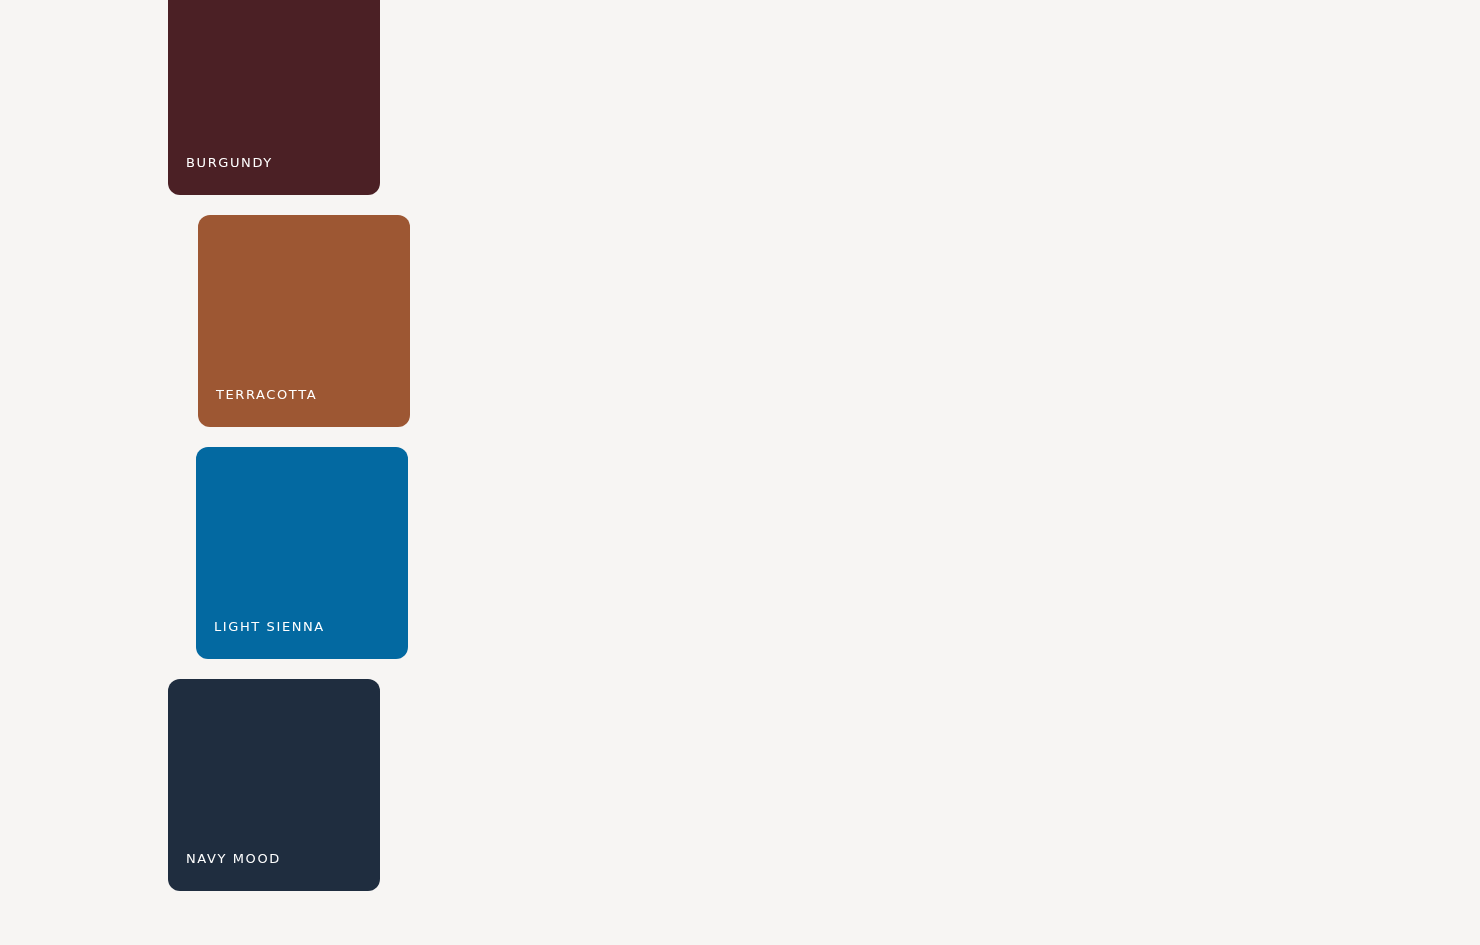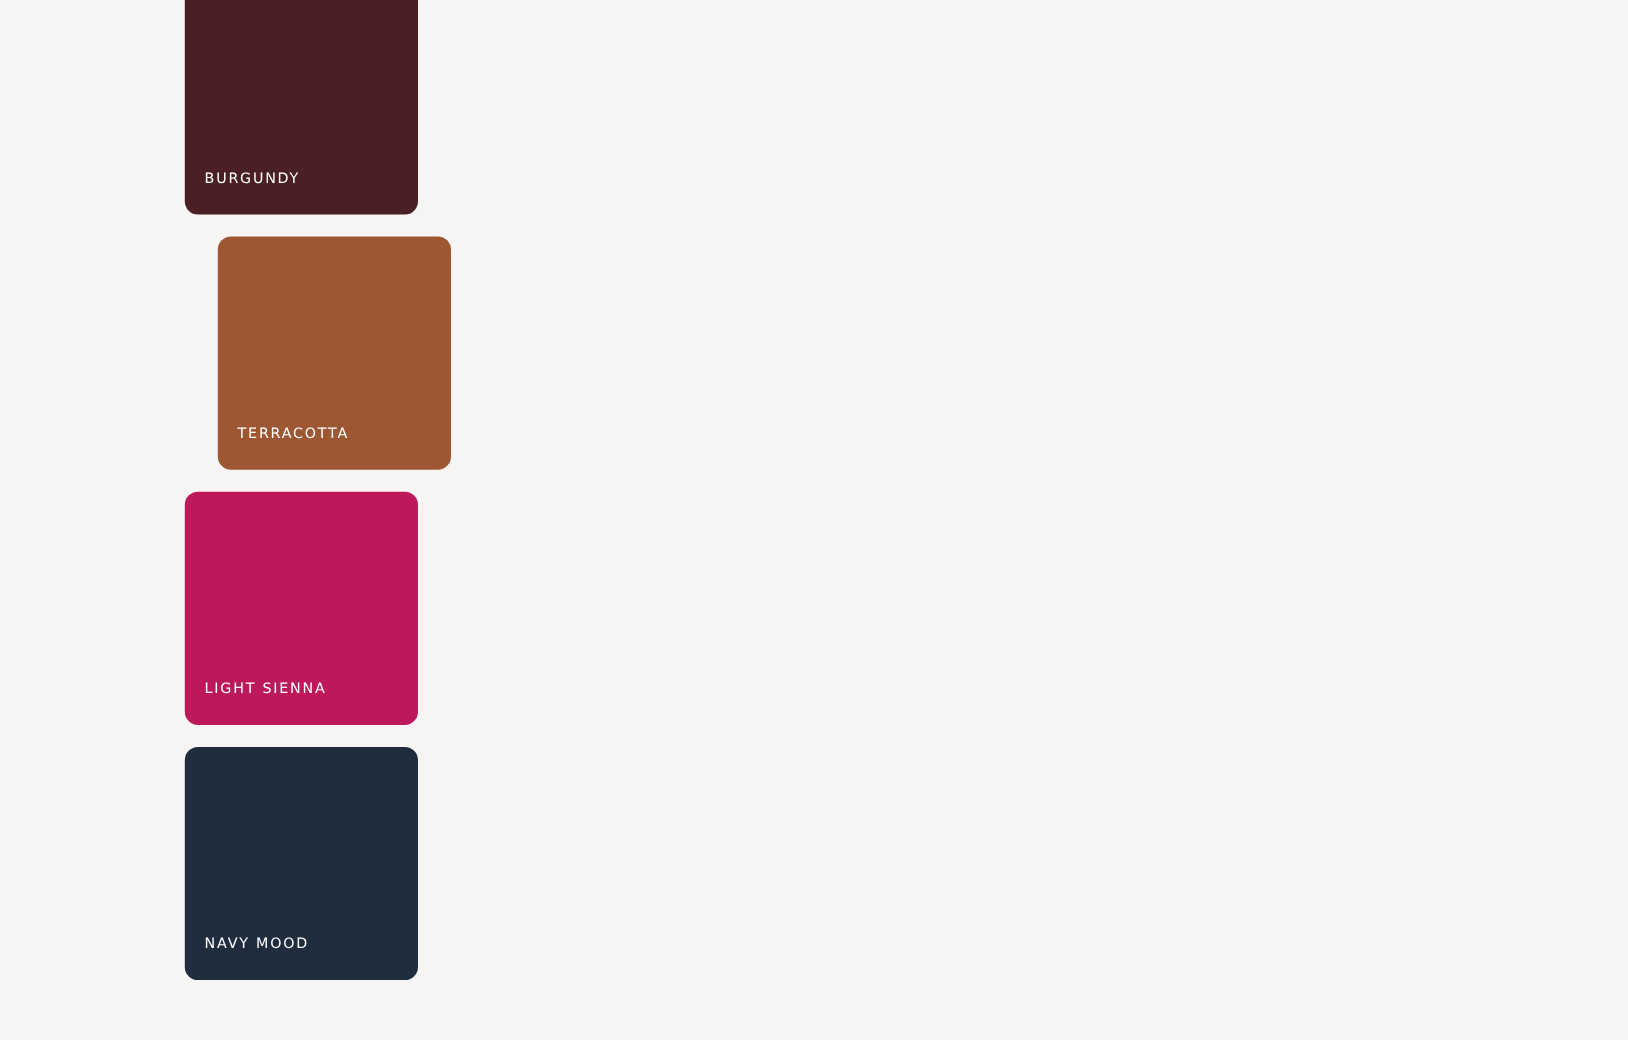--- a/index.html
+++ b/index.html
@@ -61,21 +61,21 @@
   <div class="swatch-row">
 
     <div class="swatch-card" style="background-color: rgb(75, 32, 37);">
       <span class="swatch-label" style="color: rgb(255, 255, 255);">BURGUNDY</span>
     </div>
 
     <div class="swatch-card" style="background-color: rgb(157, 87, 51); margin-left: 30px;">
       <span class="swatch-label" style="color: rgb(255, 255, 255);">TERRACOTTA</span>
     </div>
 
-    <div class="swatch-card" style="background-color: #be185d;">
+    <div class="swatch-card" style="background-color: #0369a1; margin-left: 28px;">
       <span class="swatch-label" style="color: rgb(255, 255, 255);">LIGHT SIENNA</span>
     </div>
 
     <div class="swatch-card" style="background-color: rgb(31, 45, 63);">
       <span class="swatch-label" style="color: rgb(255, 255, 255);">NAVY MOOD</span>
     </div>
 
 
   </div>
 </div>

